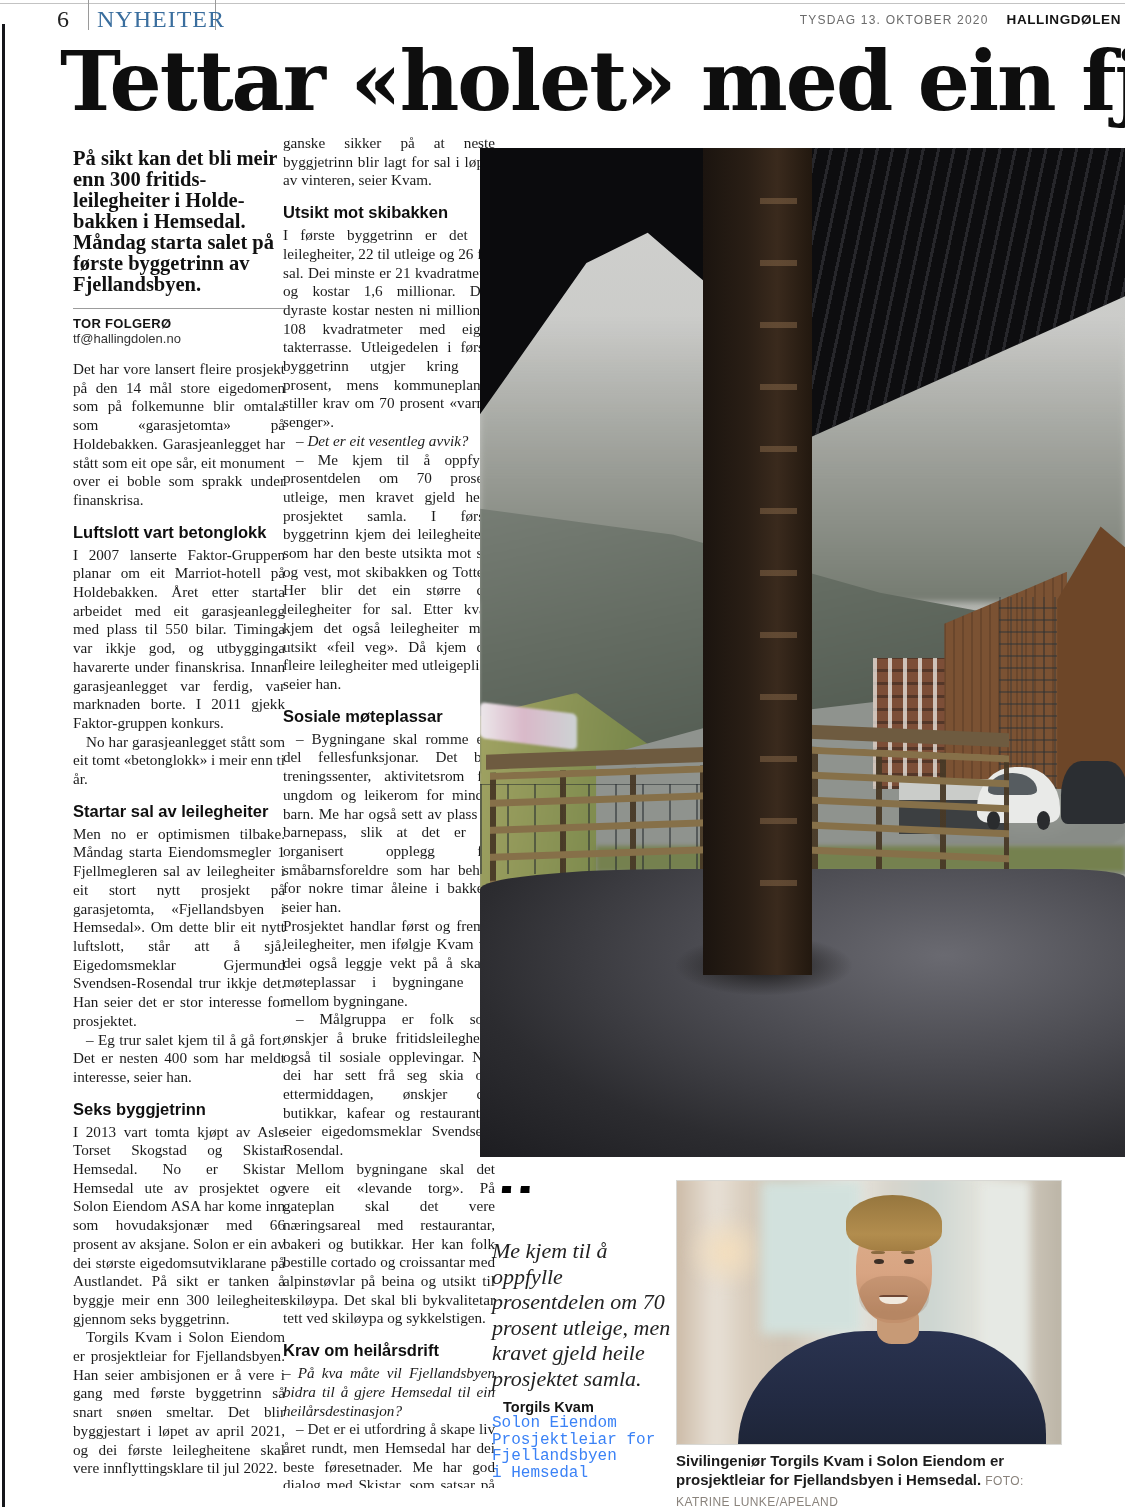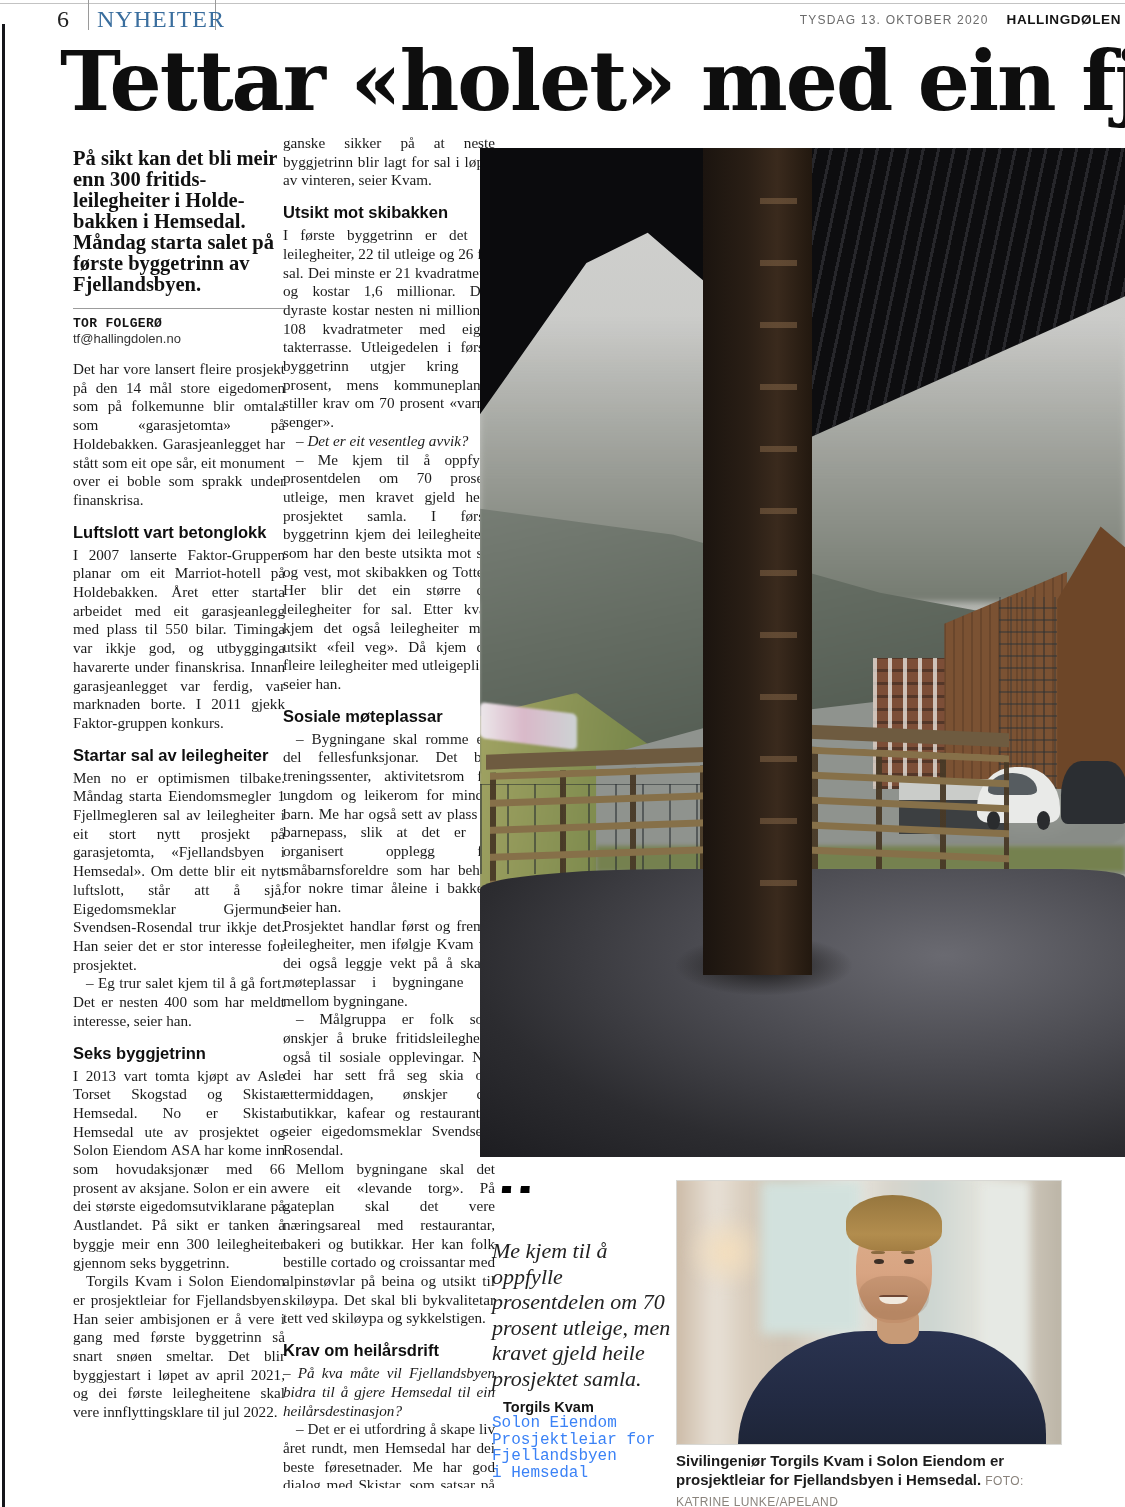--- a/index.html
+++ b/index.html
@@ -22,21 +22,21 @@
   .headline { position:absolute; left:60px; top:38px; width:1065px; height:105px; overflow:hidden;
               font-family:"DejaVu Serif", serif; font-weight:700; font-size:82px; line-height:1.05;
               letter-spacing:-2px; white-space:nowrap; color:#0e0e0e; }
 
   
   .col { position:absolute; overflow:hidden;margin-left:16px; }
   #col1 { left:57px; top:148px; width:212px; height:1352px; }
   #col2 { left:267px; top:134px; width:212px; height:1354px; }
   .intro { font-weight:700; font-size:20.5px; line-height:21px; color:#111; }
   .byline-rule { width:100%; height:1px; background:#9c9c9c; margin:13px 0 7px; }
-  .byline-author { font-family:Liberation Mono, monospace; font-weight:700; font-size:13px; letter-spacing:.3px; }
+  .byline-author { font-family:Liberation Sans, sans-serif; font-weight:700; font-size:13px; letter-spacing:.3px; }
   .byline-email { font-family:"Liberation Sans", sans-serif; font-size:13px; color:#333; margin-bottom:14px; }
   .body-p { font-size:15.2px; line-height:18.7px; text-align:justify; color:#1b1b1b; }
   .body-p.indent { text-indent:13px; }
   .body-p.italic { font-style:italic; }
   .subhead { font-family:"Liberation Sans", sans-serif; font-weight:700; font-size:16.5px;
              margin:13px 0 4px; color:#0f0f0f; }
 
   
   .main-photo { position:absolute; left:480px; top:148px; width:645px; height:1009px; overflow:hidden;
                 background:linear-gradient(180deg,#d2d2d0 0%,#c7c8c5 28%,#b2b4af 46%,#9da09a 58%); }
@@ -175,20 +175,21 @@
 
   <section class="col" id="col1">
     <p class="intro">På sikt kan det bli meir enn 300 fritids­leilegheiter i Holde­bakken i Hemsedal. Måndag starta salet på første byggetrinn av Fjellandsbyen.</p>
     <div class="byline-rule"></div>
     <div class="byline-author">TOR FOLGERØ</div>
     <div class="byline-email">tf@hallingdolen.no</div>
     <div id="col1-blocks">
         <p class="body-p">Det har vore lansert fleire prosjekt på den 14 mål store eigedomen som på folkemunne blir omtala som «garasjetomta» på Holdebakken. Garasjeanlegget har stått som eit ope sår, eit monument over ei boble som sprakk under finanskrisa.</p>
         <h3 class="subhead">Luftslott vart betonglokk</h3>
         <p class="body-p">I 2007 lanserte Faktor-Gruppen planar om eit Marriot-hotell på Holdebakken. Året etter starta arbeidet med eit garasjeanlegg med plass til 550 bilar. Timinga var ikkje god, og utbygginga havarerte under finanskrisa. Innan garasjeanlegget var ferdig, var marknaden borte. I 2011 gjekk Faktor-gruppen konkurs.</p>
+        <p class="body-p indent">No har garasjeanlegget stått som eit tomt «betonglokk» i meir enn ti år.</p>
         <h3 class="subhead">Startar sal av leilegheiter</h3>
         <p class="body-p">Men no er optimismen tilbake. Måndag starta Eiendomsmegler 1 Fjellmegleren sal av leilegheiter i eit stort nytt prosjekt på garasjetomta, «Fjellandsbyen i Hemsedal». Om dette blir eit nytt luftslott, står att å sjå. Eigedomsmeklar Gjermund Svendsen-Rosendal trur ikkje det. Han seier det er stor interesse for prosjektet.</p>
         <p class="body-p indent">– Eg trur salet kjem til å gå fort. Det er nesten 400 som har meldt interesse, seier han.</p>
         <h3 class="subhead">Seks byggjetrinn</h3>
         <p class="body-p">I 2013 vart tomta kjøpt av Asle Torset Skogstad og Skistar Hemsedal. No er Skistar Hemsedal ute av prosjektet og Solon Eiendom ASA har kome inn som hovudaksjonær med 66 prosent av aksjane. Solon er ein av dei største eigedomsutviklarane på Austlandet. På sikt er tanken å byggje meir enn 300 leilegheiter gjennom seks byggetrinn.</p>
         <p class="body-p indent">Torgils Kvam i Solon Eiendom er prosjektleiar for Fjellandsbyen. Han seier ambisjonen er å vere i gang med første byggetrinn så snart snøen smeltar. Det blir byggjestart i løpet av april 2021, og dei første leilegheitene skal vere innflyttingsklare til jul 2022.</p>
       </div>
   </section>
 
   <section class="col" id="col2">

